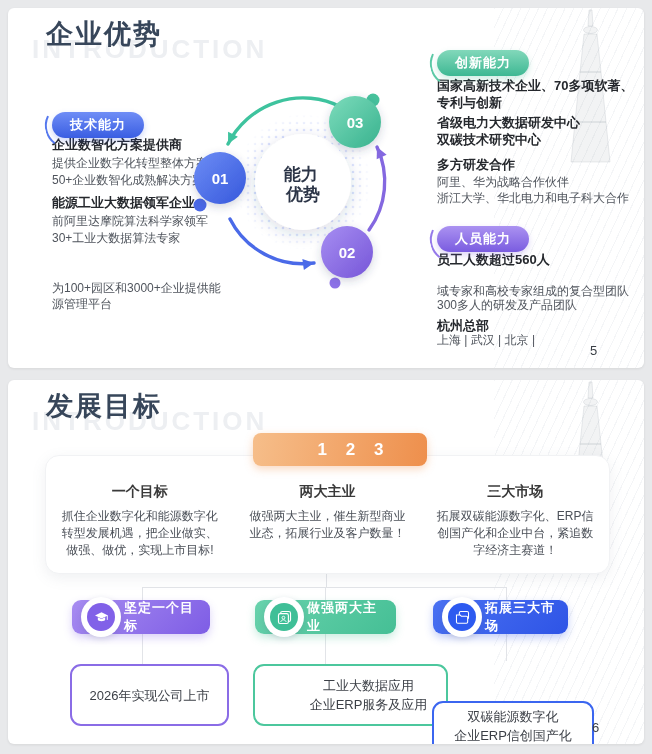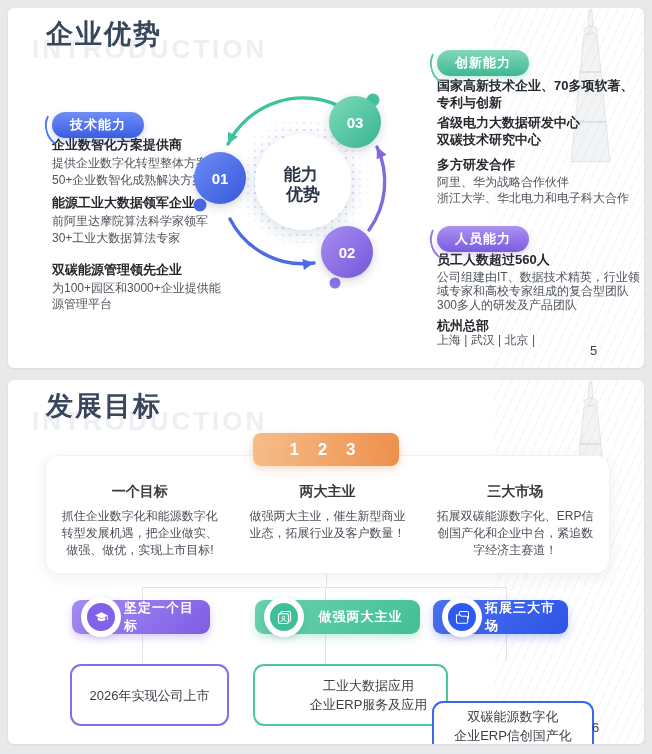--- a/index.html
+++ b/index.html
@@ -36,38 +36,38 @@
   .badge.purple::before{border-left-color:#9579ea;}
 
   .g-h{position:absolute;font-size:13px;font-weight:bold;color:#25282d;z-index:1;}
   .g-t{position:absolute;font-size:12px;color:#4f545c;z-index:1;}
   .pageno{position:absolute;font-size:13px;color:#3a3f46;z-index:2;}
 
   
   .badge123{position:absolute;left:245px;top:53px;width:146px;height:33px;border-radius:8px;
     background:linear-gradient(100deg,#f6be8a,#ee8f4c);display:flex;align-items:center;
     justify-content:center;color:#fff;font-size:17px;font-weight:bold;letter-spacing:7px;
-    box-shadow:0 3px 8px rgba(238,143,76,.35);z-index:3;}
+    box-shadow:0 3px 8px rgba(238,143,76,.35);z-index:3;padding-left:28px;}
   .goalcard{position:absolute;left:37px;top:75px;width:563px;height:117px;background:#fff;
     border:1px solid #f1f2f4;border-radius:14px;box-shadow:0 4px 14px rgba(120,130,150,.12);
     display:flex;z-index:2;}
   .goalcol{flex:1;padding-top:27px;text-align:center;}
   .goalcol .c-title{font-size:14px;font-weight:bold;color:#3a3a3a;margin-bottom:7px;}
   .goalcol .c-line{font-size:12px;color:#4a4f57;line-height:17px;}
 
   .conn{position:absolute;background:#e2e4e8;z-index:1;}
 
   .pill{position:absolute;top:220px;height:34px;border-radius:9px;z-index:2;}
   .pill .iconwrap{position:absolute;left:9px;top:-3px;width:40px;height:40px;border-radius:50%;
     background:#fff;box-shadow:0 2px 6px rgba(80,90,120,.18);display:flex;align-items:center;justify-content:center;}
   .pill .iconinner{width:28px;height:28px;border-radius:50%;display:flex;align-items:center;justify-content:center;}
   .pill .plabel{position:absolute;left:52px;right:6px;top:0;bottom:0;display:flex;
     align-items:center;justify-content:center;color:#fff;font-size:13px;font-weight:bold;letter-spacing:1px;}
   .pill.purple{background:linear-gradient(135deg,#a78cf1,#7e5de5);box-shadow:0 4px 9px rgba(126,93,229,.28);}
-  .pill.green{background:linear-gradient(135deg,#68d2ac,#45bf95);box-shadow:0 4px 9px rgba(69,191,149,.28);padding-left:24px;}
+  .pill.green{background:linear-gradient(135deg,#68d2ac,#45bf95);box-shadow:0 4px 9px rgba(69,191,149,.28);}
   .pill.blue{background:linear-gradient(135deg,#4a71f2,#2e54e6);box-shadow:0 4px 9px rgba(46,84,230,.28);}
   .iconinner.purple{background:#8161e8;}
   .iconinner.green{background:#3fbf97;}
   .iconinner.blue{background:#2d5af0;}
 
   .obox{position:absolute;background:#fff;border-radius:11px;display:flex;flex-direction:column;
     align-items:center;justify-content:center;z-index:2;font-size:13px;color:#3b3f46;line-height:19px;}
   .obox.b-purple{border:2px solid #8a6ce6;}
   .obox.b-green{border:2px solid #4cc79d;padding-left:36px;}
   .obox.b-blue{border:2px solid #3b66f0;}
@@ -93,21 +93,20 @@
     <span>技术能力</span>
   </div>
   <div class="g-h" style="left:44px;top:128px;">企业数智化方案提供商</div>
   <div class="g-t" style="left:44px;top:147px;">提供企业数字化转型整体方案</div>
   <div class="g-t" style="left:44px;top:164px;">50+企业数智化成熟解决方案</div>
 
   <div class="g-h" style="left:44px;top:186px;">能源工业大数据领军企业</div>
   <div class="g-t" style="left:44px;top:205px;">前阿里达摩院算法科学家领军</div>
   <div class="g-t" style="left:44px;top:222px;">30+工业大数据算法专家</div>
 
-  <div class="g-h" style="left:44px;top:253px;">双碳能源管理领先企业</div>
   <div class="g-t" style="left:44px;top:272px;">为100+园区和3000+企业提供能</div>
   <div class="g-t" style="left:44px;top:288px;">源管理平台</div>
 
   <svg style="position:absolute;left:175px;top:64px;z-index:1;" width="240" height="234" viewBox="0 0 240 234">
     <defs>
       <pattern id="dots" width="7" height="7" patternUnits="userSpaceOnUse">
         <circle cx="2" cy="2" r="1.3" fill="#5b7cf0" opacity="0.5"></circle>
       </pattern>
       <radialGradient id="fadeGrad">
         <stop offset="0.45" stop-color="#fff" stop-opacity="1"></stop>
@@ -172,21 +171,20 @@
   <div class="g-h" style="left:429px;top:106px;">省级电力大数据研发中心</div>
   <div class="g-h" style="left:429px;top:123px;">双碳技术研究中心</div>
   <div class="g-h" style="left:429px;top:148px;">多方研发合作</div>
   <div class="g-t" style="left:429px;top:166px;">阿里、华为战略合作伙伴</div>
   <div class="g-t" style="left:429px;top:182px;">浙江大学、华北电力和电子科大合作</div>
 
   <div class="badge purple" style="left:429px;top:218px;">
     <span>人员能力</span>
   </div>
   <div class="g-h" style="left:429px;top:243px;">员工人数超过560人</div>
-  <div class="g-t" style="left:429px;top:261px;">公司组建由IT、数据技术精英，行业领</div>
   <div class="g-t" style="left:429px;top:275px;">域专家和高校专家组成的复合型团队</div>
   <div class="g-t" style="left:429px;top:289px;">300多人的研发及产品团队</div>
   <div class="g-h" style="left:429px;top:309px;">杭州总部</div>
   <div class="g-t" style="left:429px;top:324px;">上海 | 武汉 | 北京 |</div>
 
   <div class="pageno" style="left:582px;top:335px;">5</div>
 </section>
 
 <section class="slide" id="s2">
   <div class="hatch"></div>

